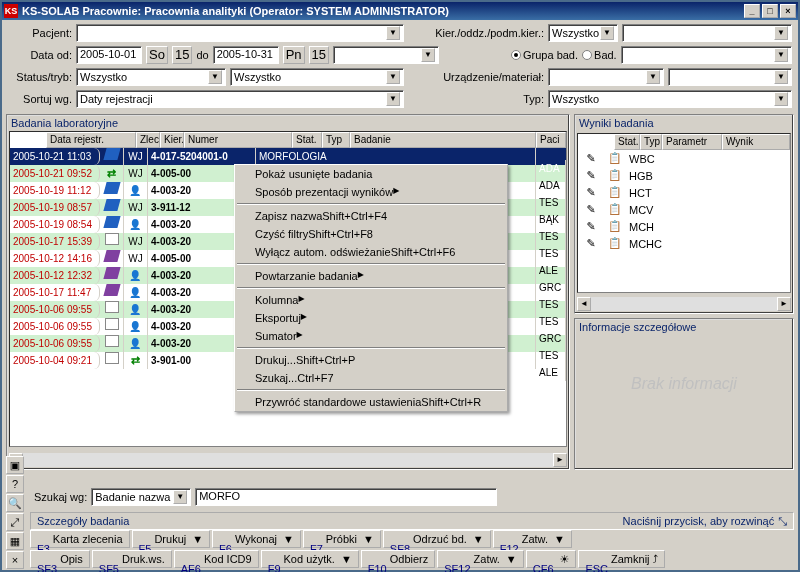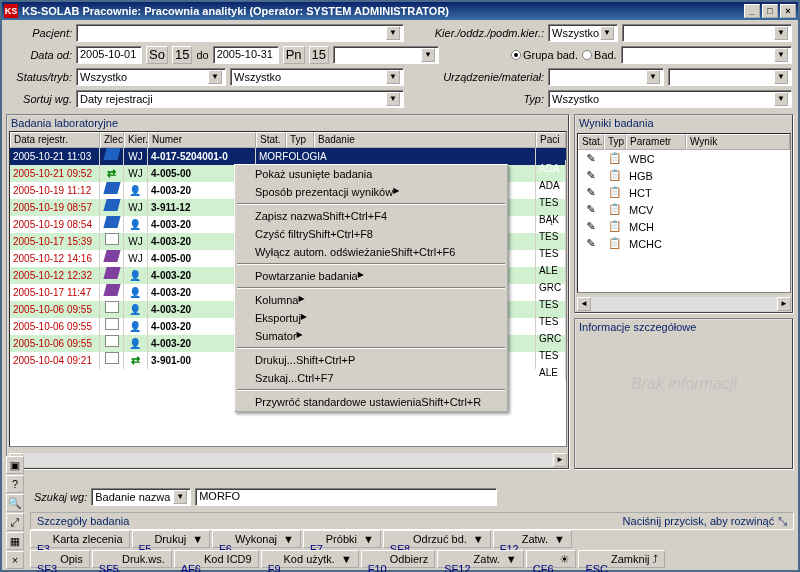--- a/index.html
+++ b/index.html
@@ -5,39 +5,39 @@
 * { box-sizing: border-box; font-family: Tahoma, Arial, sans-serif; font-size: 11px; }
 body { margin: 0; background: #d4d0c8; width: 800px; height: 572px; overflow: hidden; }
 .window { border: 2px solid #4a6a8a; width: 800px; height: 572px; position: relative; }
 .titlebar { background: linear-gradient(#0a246a, #3a6ea5); color: #fff; height: 18px; display: flex; align-items: center; padding: 0 2px; font-weight: bold; font-size: 11px; }
 .titlebar .ticon { width: 14px; height: 14px; background: #c00; margin-right: 4px; display: inline-block; font-size: 9px; text-align: center; line-height: 14px; }
 .titlebar .ttext { flex: 1; }
 .titlebar .wbtn { width: 16px; height: 14px; background: #d4d0c8; color: #000; border: 1px outset #fff; margin-left: 2px; text-align: center; line-height: 12px; font-family: Arial; font-size: 9px; cursor: pointer; }
 .content { position: absolute; top: 18px; left: 0; right: 0; bottom: 0; }
 .filterbar { padding: 4px 6px; display: flex; flex-wrap: wrap; gap: 4px 10px; }
 .frow { display: flex; align-items: center; gap: 4px; width: 100%; }
-.lbl { text-align: right; font-style: italic; }
+.lbl { text-align: right; }
 .input, .combo { background: #fff; border: 1px solid #808080; border-right-color: #fff; border-bottom-color: #fff; box-shadow: inset 1px 1px 0 #404040; height: 18px; padding: 1px 3px; }
 .combo { display: flex; align-items: center; justify-content: space-between; }
 .combo .arr, .dropbtn { width: 14px; height: 14px; background: #d4d0c8; border: 1px outset #fff; text-align: center; line-height: 12px; font-size: 8px; margin-left: -2px; }
 .smbtn { height: 18px; background: #d4d0c8; border: 1px outset #fff; padding: 0 2px; font-size: 13px; cursor: pointer; }
 .radio { display: inline-flex; align-items: center; gap: 2px; }
 .radio .dot { width: 10px; height: 10px; border: 1px solid #808080; border-radius: 50%; background: #fff; display: inline-flex; align-items: center; justify-content: center; }
 .radio.on .dot::after { content: ""; width: 4px; height: 4px; background: #000; border-radius: 50%; }
 .panel { border: 1px solid #808080; border-right-color: #fff; border-bottom-color: #fff; box-shadow: inset -1px -1px 0 #404040, inset 1px 1px 0 #dfdfdf; position: absolute; background: #d4d0c8; }
 .panel-title { padding: 2px 4px; color: #0a246a; }
 .leftpanel { left: 4px; top: 94px; width: 564px; height: 356px; }
 .rightpanel1 { left: 572px; top: 94px; right: 4px; height: 200px; }
 .rightpanel2 { left: 572px; top: 298px; right: 4px; height: 152px; }
 .table { background: #fff; border: 1px inset #808080; overflow: hidden; }
-.thead { display: flex; }
+.thead { display: flex; padding-left: 36px; }
 .th { background: #d4d0c8; border: 1px outset #fff; padding: 1px 3px; font-size: 10px; height: 16px; overflow: hidden; white-space: nowrap; }
 .trow { display: flex; height: 17px; align-items: center; }
 .td { padding: 0 3px; font-size: 10px; overflow: hidden; white-space: nowrap; border-right: 1px solid #d4d0c8; height: 17px; line-height: 17px; }
-.td.c1 { width: 90px; color: #c00000; }
+.td.c1 { width: 90px; color: #c00000; border-radius: 6px; }
 .td.c2 { width: 24px; text-align: center; }
 .td.c3 { width: 24px; text-align: center; }
 .td.c4 { width: 108px; font-weight: bold; }
 .td.c5 { flex: 1; }
 .td.c6 { width: 30px; margin-top: 24px; }
 .trow.sel { background: #0a246a; color: #fff; }
 .trow.sel .td.c1 { color: #fff; }
 .trow.alt { background: #d0f0d0; }
 .icon { display: inline-block; width: 14px; height: 12px; }
 .i-blue { background: #2060c0; transform: skewX(-15deg); }

